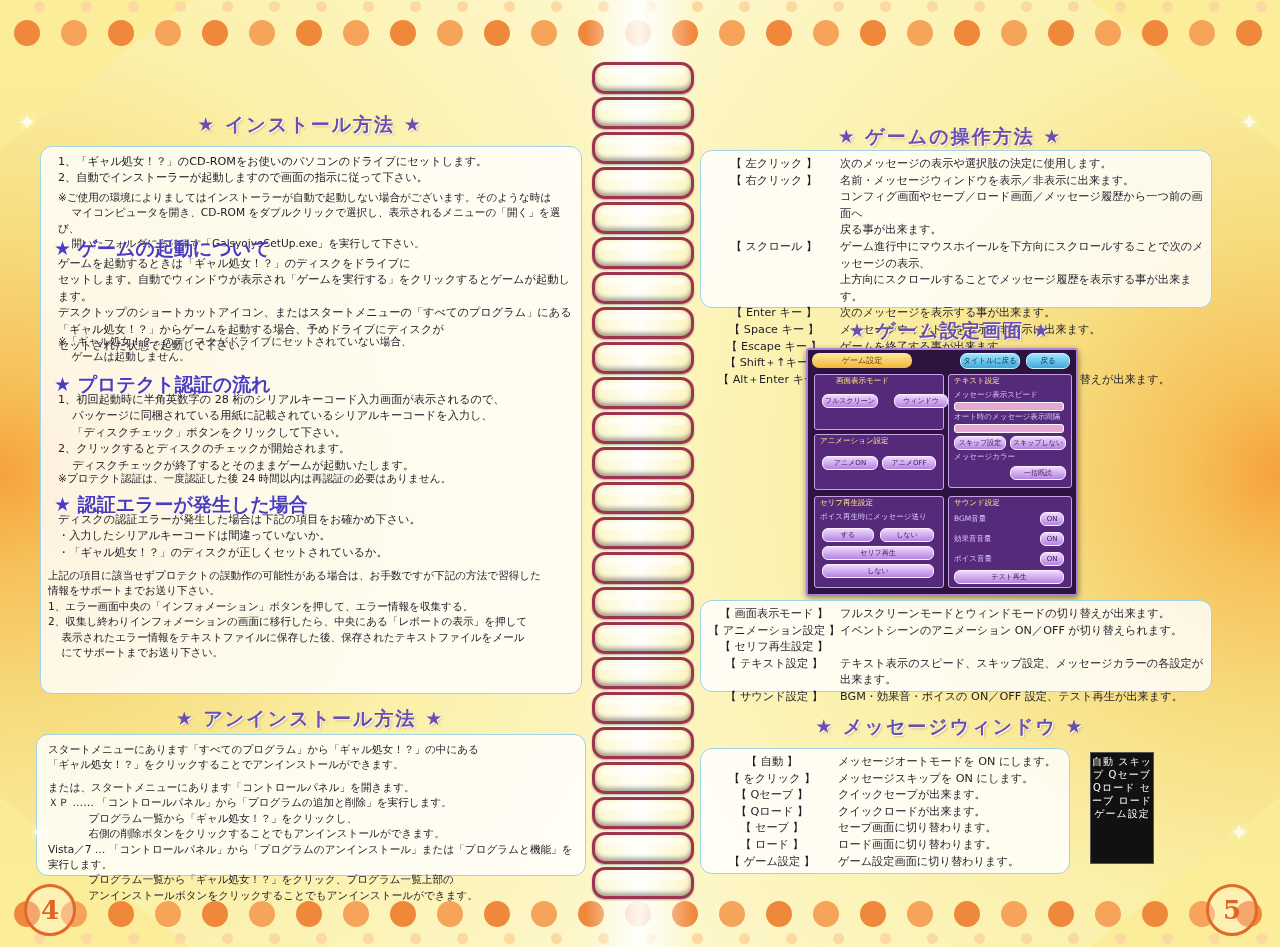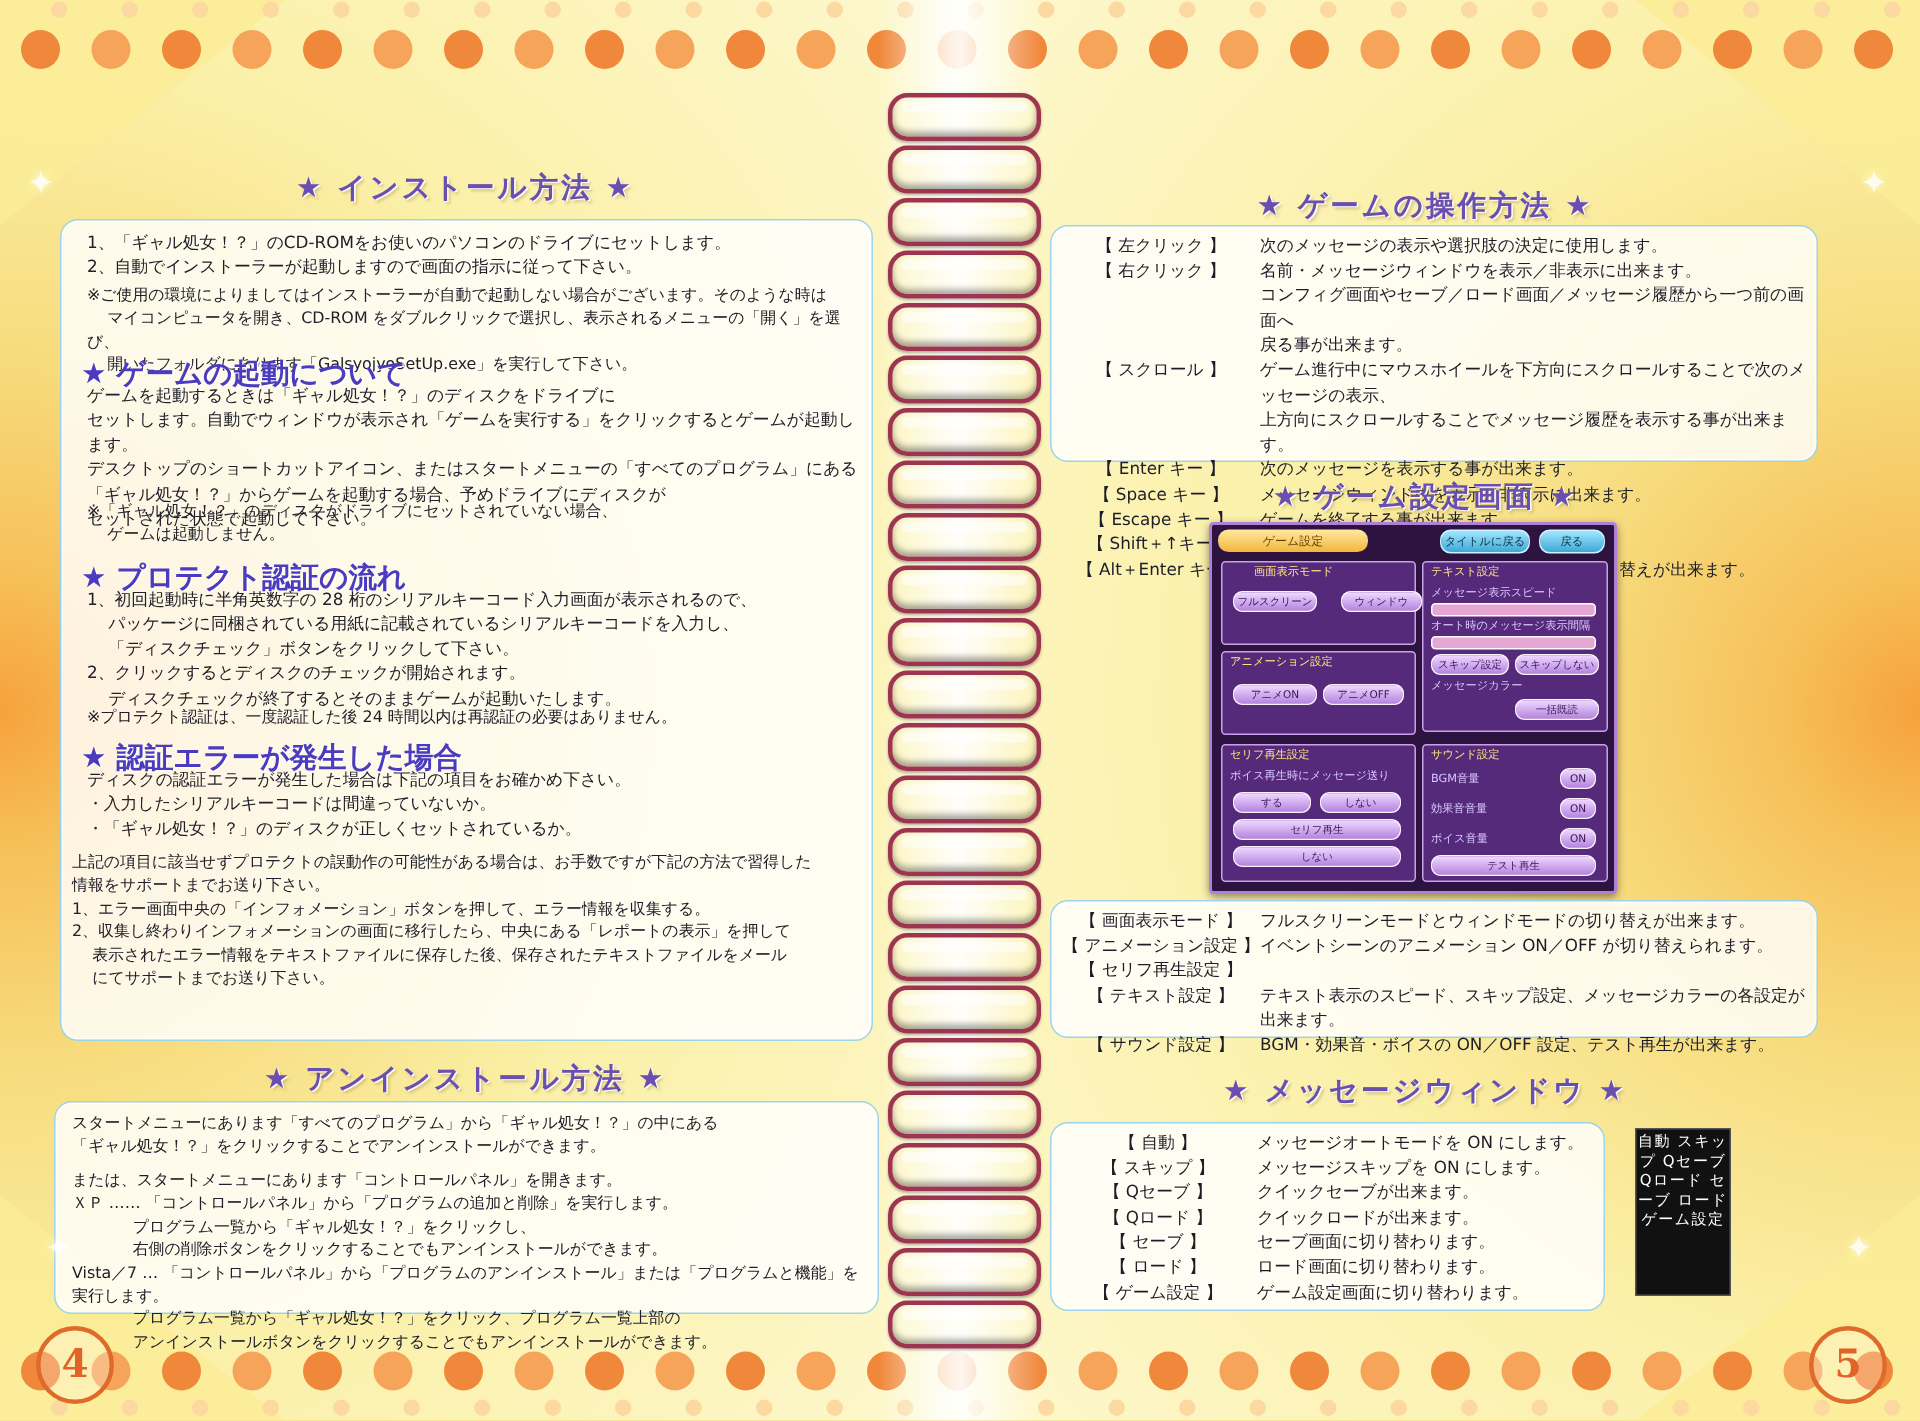--- a/index.html
+++ b/index.html
@@ -470,21 +470,21 @@
 
   <div class="heading" style="left:700px;top:714px;width:500px;">★ メッセージウィンドウ ★</div>
 
   <div class="panel" style="left:700px;top:748px;width:368px;height:124px;"></div>
   <div class="keytable" id="message-table" style="left:706px;top:754px;width:358px;">
       <div class="keyrow">
         <div class="keycell">【    自動    】</div>
         <div class="keydesc" style="white-space: pre-wrap;">メッセージオートモードを ON にします。</div>
       </div>
       <div class="keyrow">
-        <div class="keycell">【   スキップ   】</div>
+        <div class="keycell">【   をクリック   】</div>
         <div class="keydesc" style="white-space: pre-wrap;">メッセージスキップを ON にします。</div>
       </div>
       <div class="keyrow">
         <div class="keycell">【   Qセーブ   】</div>
         <div class="keydesc" style="white-space: pre-wrap;">クイックセーブが出来ます。</div>
       </div>
       <div class="keyrow">
         <div class="keycell">【   Qロード   】</div>
         <div class="keydesc" style="white-space: pre-wrap;">クイックロードが出来ます。</div>
       </div>

